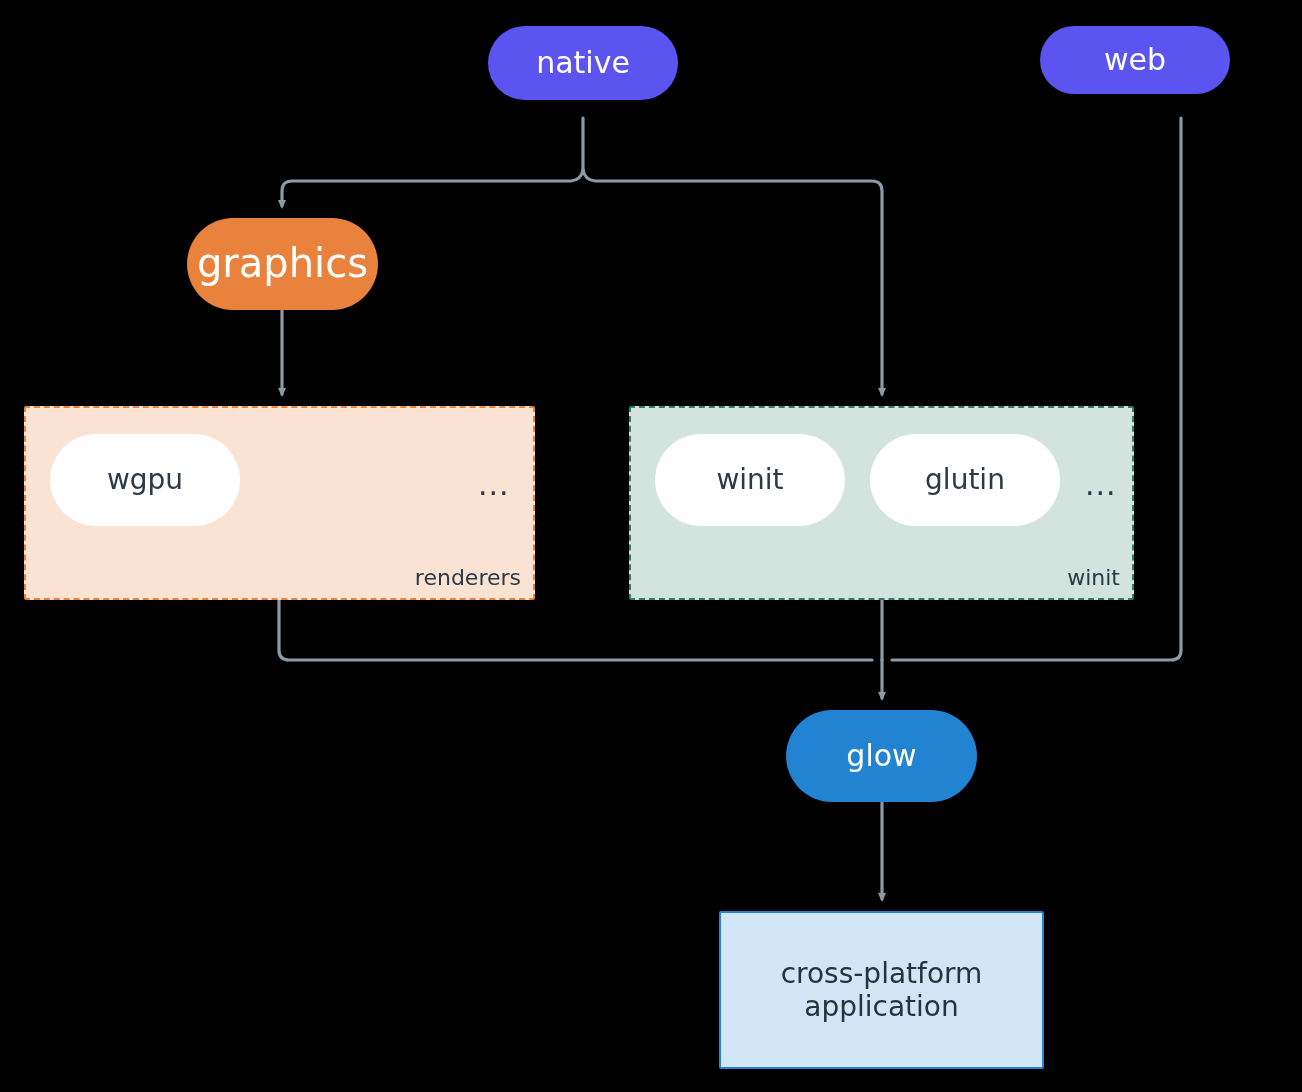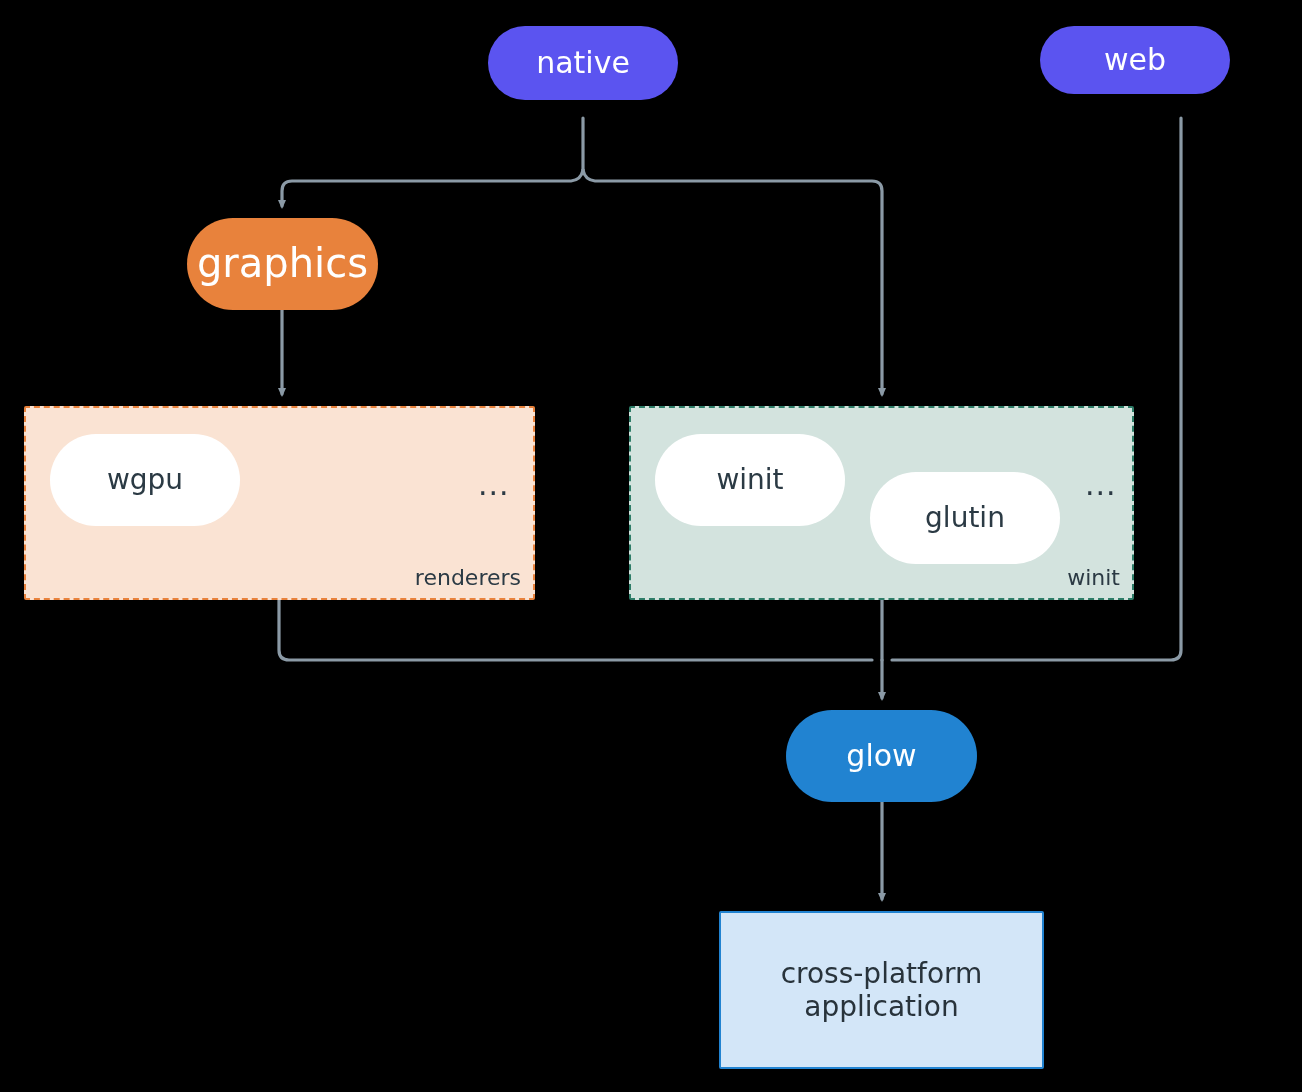--- a/index.html
+++ b/index.html
@@ -148,21 +148,21 @@
   <span class="ellipsis" style="left:478px; top:467px;">...</span>
 
   <div class="cluster cluster-shells" style="left:629px; top:406px; width:505px; height:194px;">
     <span class="cluster-label">winit</span>
   </div>
 
   <div class="node pill-inner" style="left:655px; top:434px; width:190px; height:92px;">
     <span>winit</span>
   </div>
 
-  <div class="node pill-inner" style="left:870px; top:434px; width:190px; height:92px;margin-top:38px;">
+  <div class="node pill-inner" style="left:870px; top:434px; width:190px; height:92px;">
     <span>glutin</span>
   </div>
 
   <span class="ellipsis" style="left:1085px; top:467px;">...</span>
 
   <div class="node pill-native" style="left:488px; top:26px; width:190px; height:74px;">
     <span>native</span>
   </div>
 
   <div class="node pill-native" style="left:1040px; top:26px; width:190px; height:68px;">

